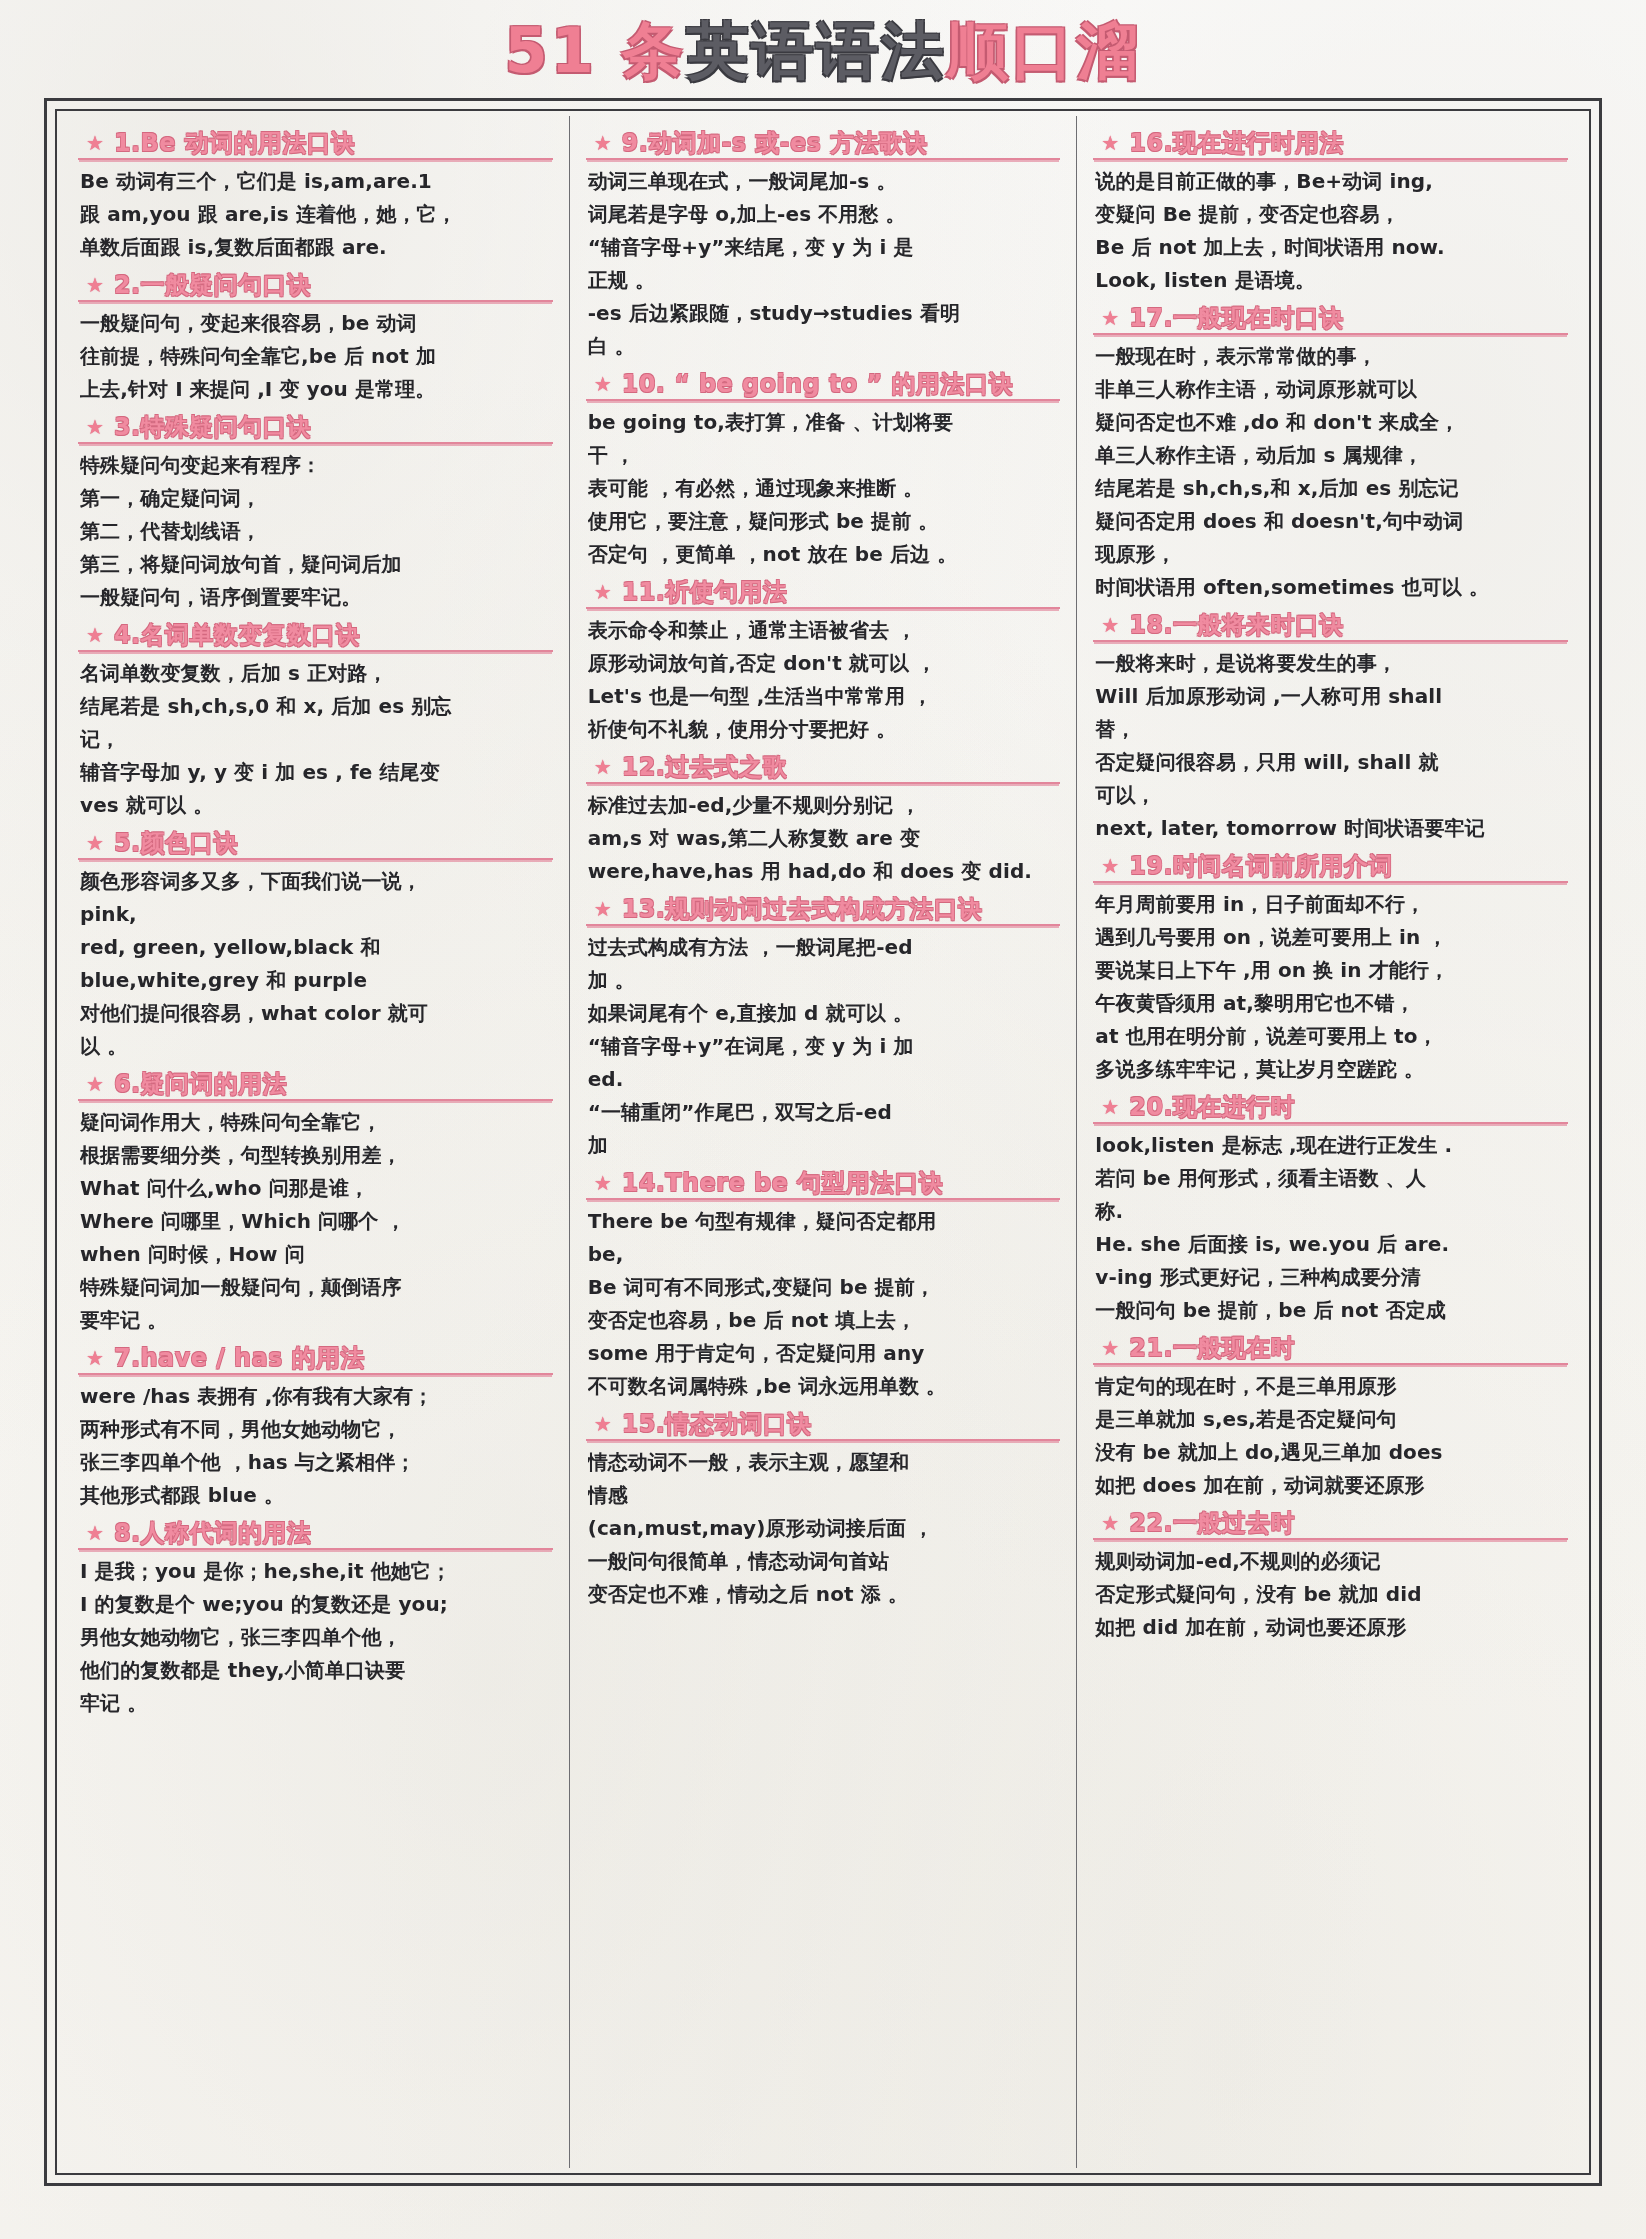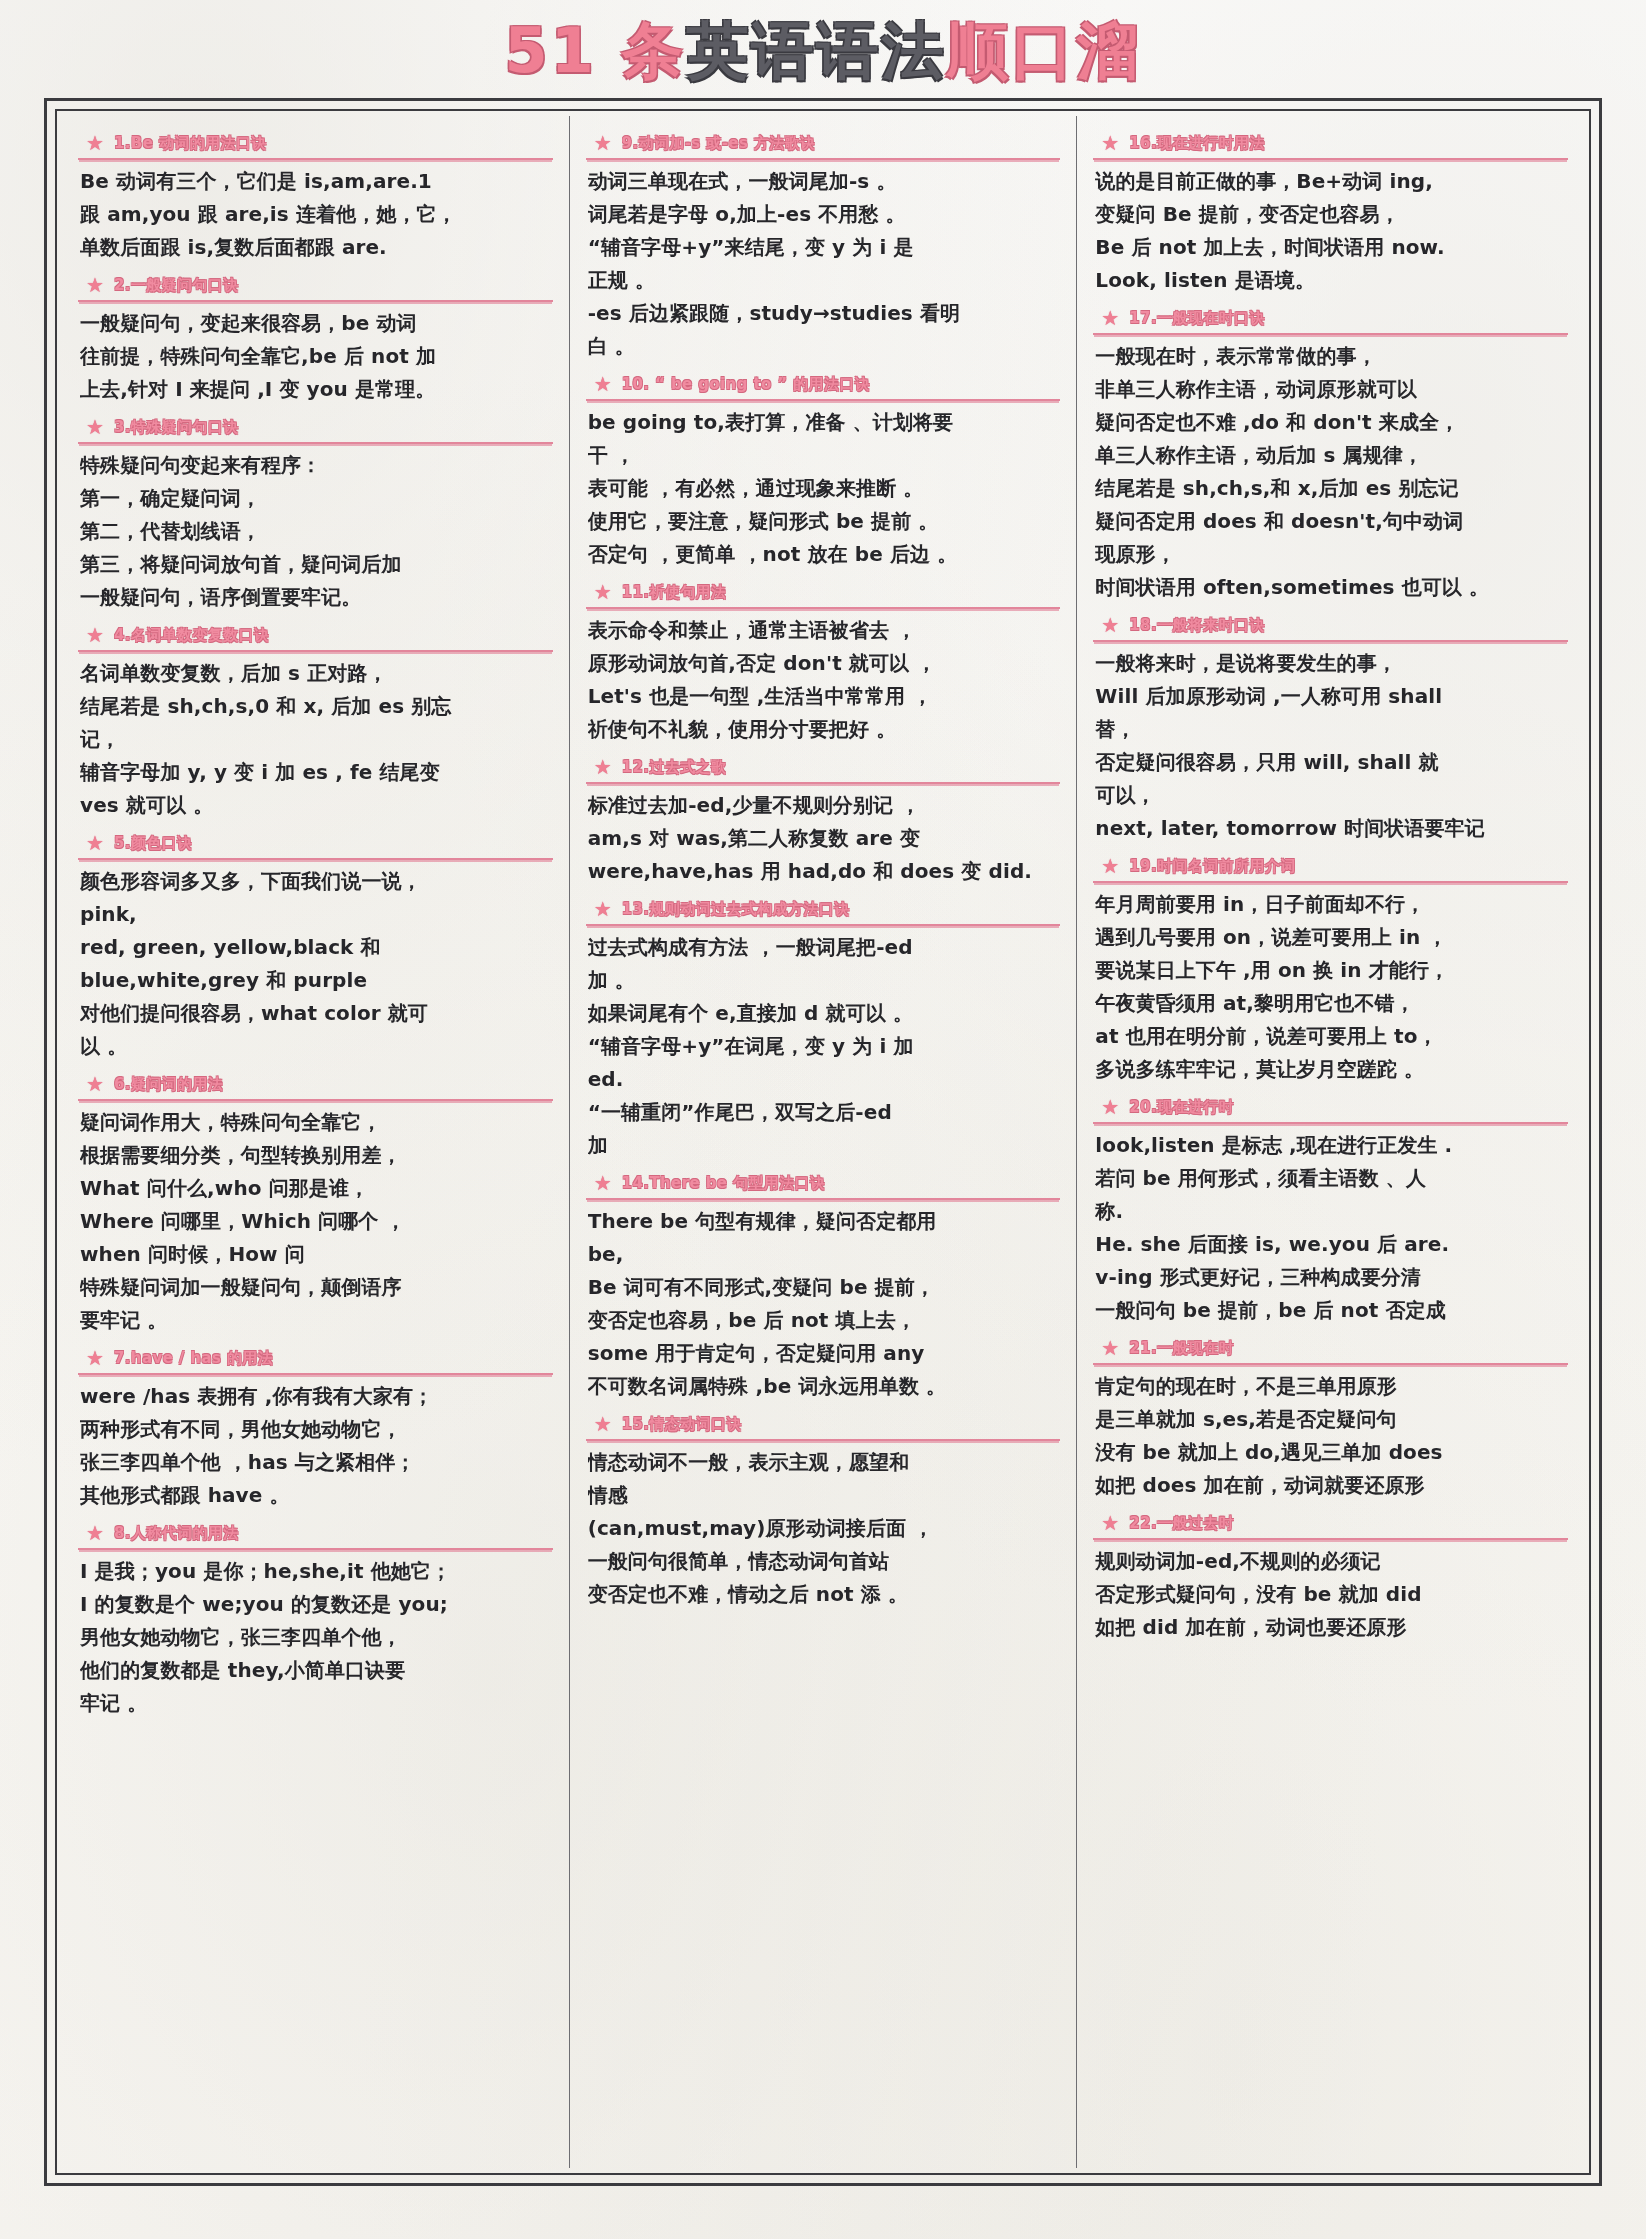--- a/index.html
+++ b/index.html
@@ -120,21 +120,21 @@
   }
   .star {
     flex: 0 0 auto;
     color: #ef7f93;
     font-size: 20px;
     line-height: 27px;
     margin-left: 8px;
     text-shadow: 0 0 1px #d4667e;
   }
   .sec-title {
-    font-size: 15px;
+    font-size: 24px;
     font-weight: 700;
     color: #f08ba0;
     line-height: 27px;
     letter-spacing: 0.4px;
     text-shadow:
       -0.7px -0.7px 0 #d4687f, 0.7px -0.7px 0 #d4687f,
       -0.7px 0.7px 0 #d4687f, 0.7px 0.7px 0 #d4687f;
     white-space: nowrap;
     overflow: hidden;
   }
@@ -249,21 +249,21 @@
         </div>
         <div class="section">
           <div class="sec-head">
             <span class="star">★</span>
             <span class="sec-title">7.have / has 的用法</span>
           </div>
           <div class="sec-body">
             <div class="line">were /has 表拥有 ,你有我有大家有；</div>
             <div class="line">两种形式有不同，男他女她动物它，</div>
             <div class="line">张三李四单个他 ，has 与之紧相伴；</div>
-            <div class="line">其他形式都跟 have 。</div>
+            <div class="line">其他形式都跟 blue 。</div>
           </div>
         </div>
         <div class="section">
           <div class="sec-head">
             <span class="star">★</span>
             <span class="sec-title">8.人称代词的用法</span>
           </div>
           <div class="sec-body">
             <div class="line">I 是我；you 是你；he,she,it 他她它；</div>
             <div class="line">I 的复数是个 we;you 的复数还是 you;</div>

